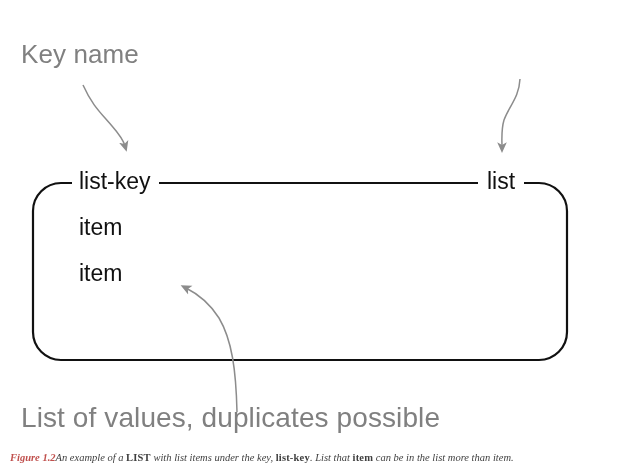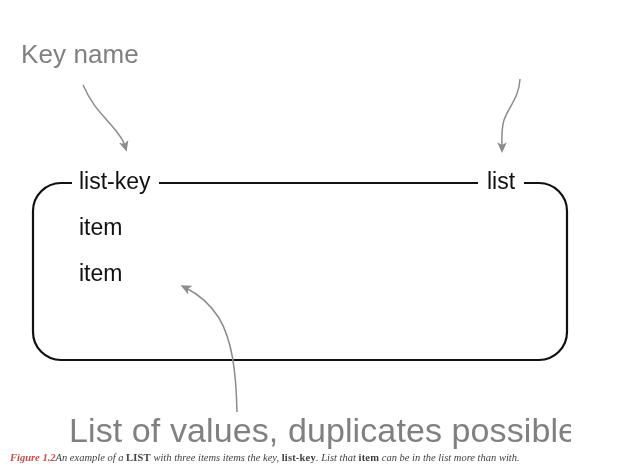--- a/index.html
+++ b/index.html
@@ -30,21 +30,21 @@
     position: absolute;
     color: #808080;
     font-size: 26px;
     line-height: 1;
     white-space: nowrap;
     font-weight: 400;
     letter-spacing: 0.1px;
   }
   #label-key-name   { left: 21px;  top: 41px; }
   #label-type-value { left: 453px; top: 41px; }
-  #label-list-values{ left: 21px;  top: 413px; font-size: 34px; margin-left: 48px; }
+  #label-list-values{ left: 21px;  top: 404px; font-size: 28px; }
 
   
   #diagram-svg {
     position: absolute;
     left: 0;
     top: 0;
     width: 640px;
     height: 471px;
     overflow: visible;
   }
@@ -144,15 +144,15 @@
 
   <div class="boxtext" id="text-list-key">list-key</div>
 
   <div class="boxtext" id="text-list-type">list</div>
 
   <div id="list-items">
     <div class="list-item">item</div>
     <div class="list-item">item</div>
   </div>
 
-  <div id="caption"><span class="cap-figno">Figure 1.2</span><span class="cap-plain">An example of a </span><span class="cap-mono">LIST</span><span class="cap-plain"> with three items items the key, </span><span class="cap-mono">list-key</span><span class="cap-plain">. List that </span><span class="cap-mono">item</span><span class="cap-plain"> can be in the list more than with.</span></div>
+  <div id="caption"><span class="cap-figno">Figure 1.2</span><span class="cap-plain">An example of a </span><span class="cap-mono">LIST</span><span class="cap-plain"> with list items under the key, </span><span class="cap-mono">list-key</span><span class="cap-plain">. List that </span><span class="cap-mono">item</span><span class="cap-plain"> can be in the list more than item.</span></div>
 
 </div>
 
 </body></html>

